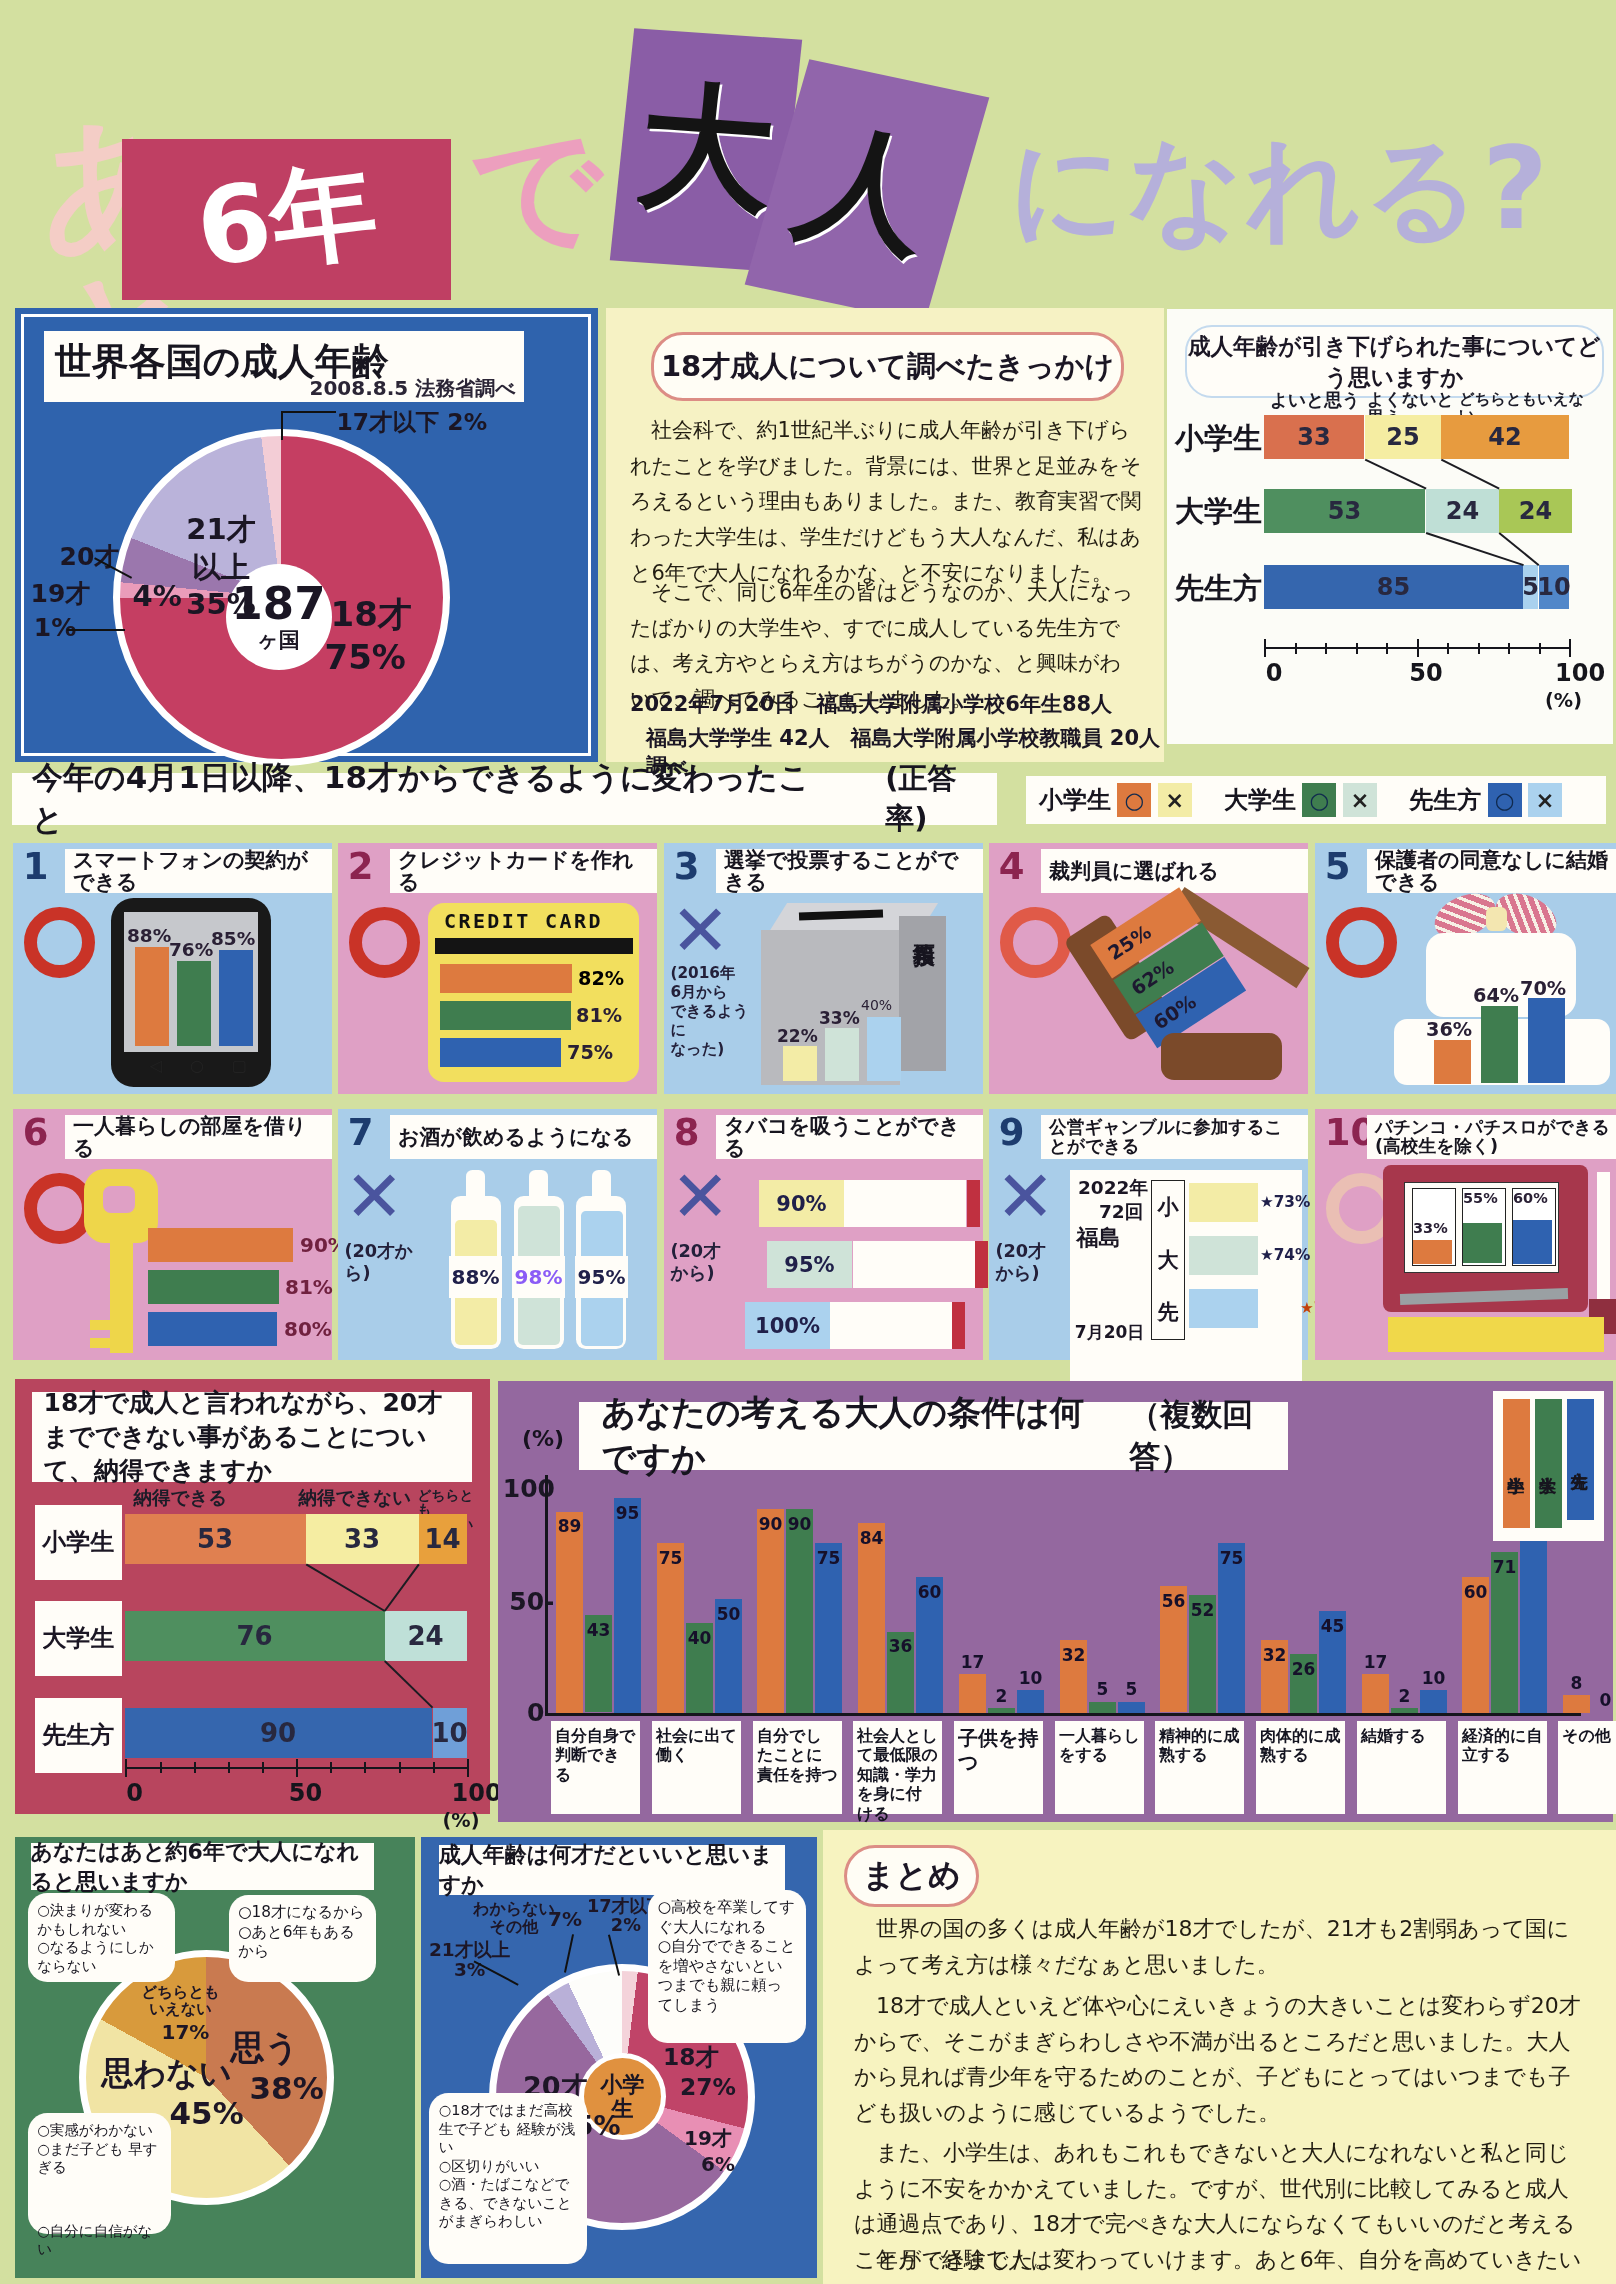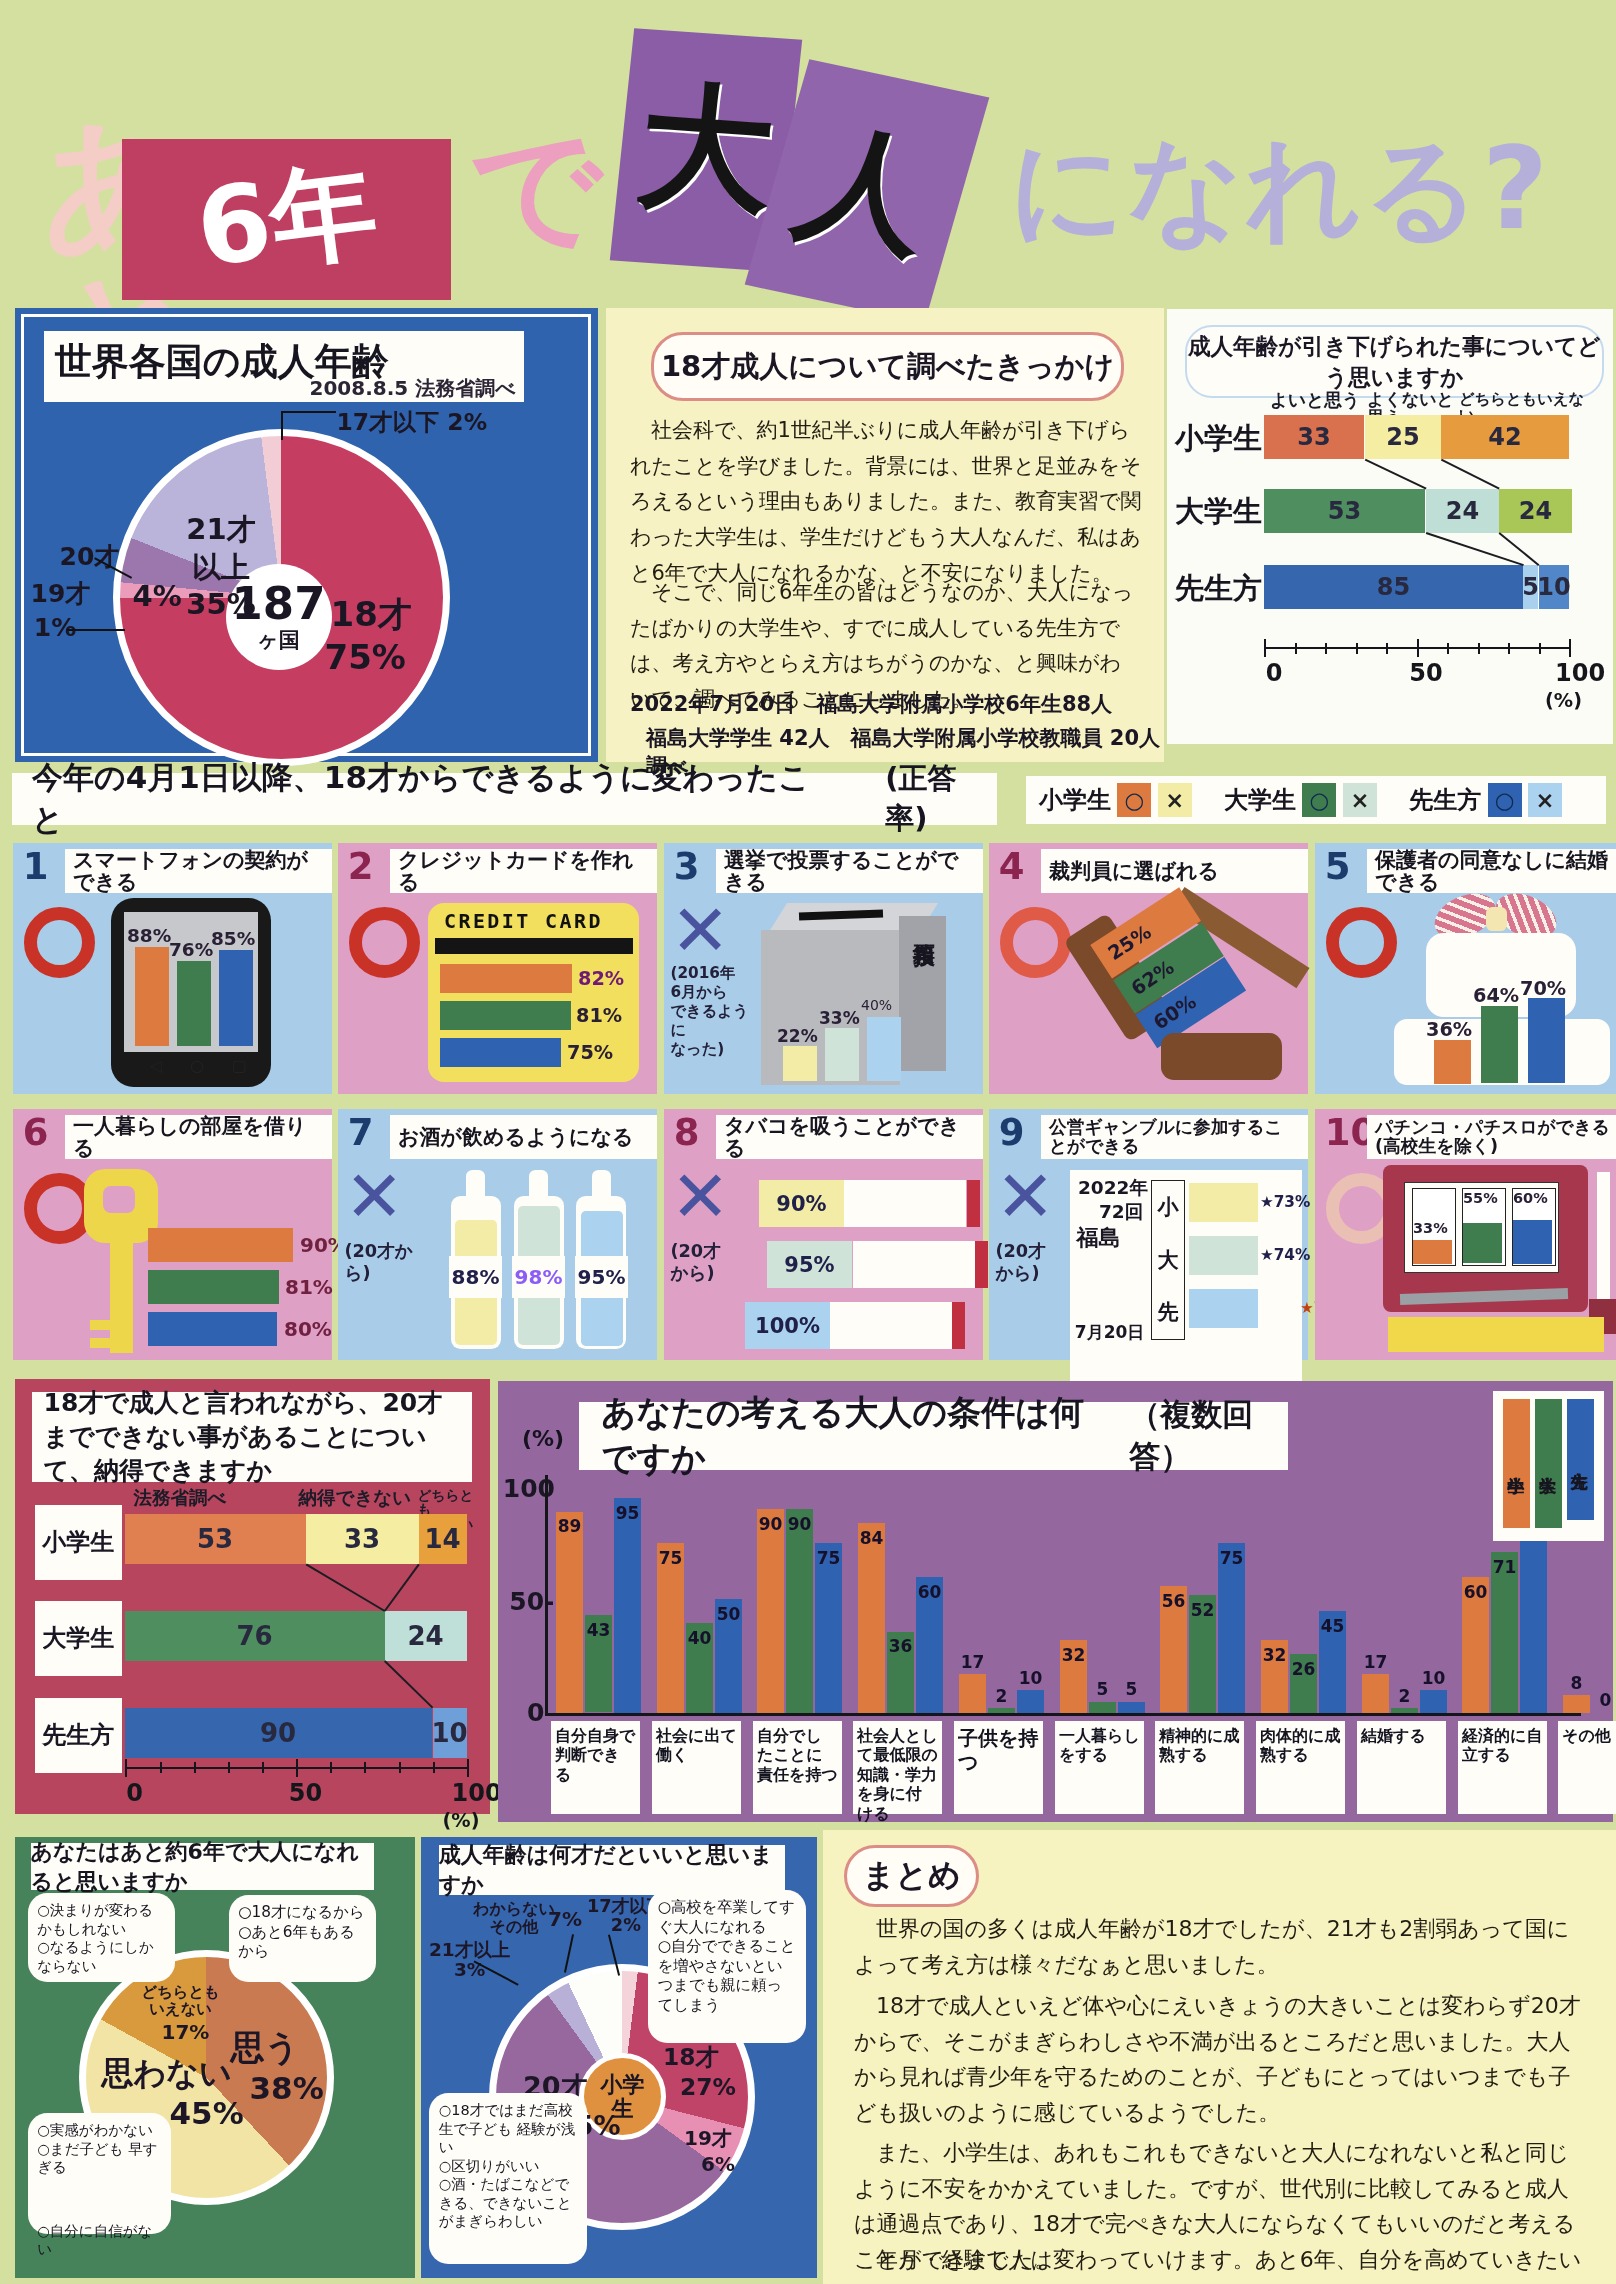--- a/index.html
+++ b/index.html
@@ -182,21 +182,21 @@
         <div style="left: 137px; top: 213px; font-size: 16px; color: rgb(34, 34, 34); letter-spacing: 11.3px; position: absolute;">◁ ○ ▢</div>
       </div>
       <div class="qp qp-pink" style="left: 338px; top: 843px; width: 319px; height: 251px; position: absolute;">
         <div class="qnum" style="left: 9.7px; top: 1.6px; font-size: 37px; color: rgb(140, 36, 80); position: absolute;">2</div>
         <div class="qtitle" style="left: 52px; top: 6.4px; width: 267px; height: 44px; font-size: 21px; position: absolute;">クレジットカードを作れる</div>
         <div class="qmark-o" style="left: 11.3px; top: 64px; width: 45px; height: 45px; border: 13.7px solid rgb(201, 51, 39); position: absolute;"></div>
         <div style="left: 90px; top: 60px; width: 211px; height: 179px; background: rgb(242, 223, 94); border-radius: 16px; position: absolute;"></div>
         <div style="left: 106px; top: 66px; font-size: 20px; font-weight: bold; letter-spacing: 2.4px; color: rgb(17, 17, 17); font-family: &quot;DejaVu Sans Mono&quot;, monospace; position: absolute;">CREDIT CARD</div>
         <div style="left: 97px; top: 95px; width: 198px; height: 16px; background: rgb(20, 20, 20); position: absolute;"></div>
         <div style="left: 102px; top: 121px; width: 132px; height: 29px; background: rgb(221, 122, 63); position: absolute;"></div>
-        <div style="left: 240px; top: 124px; font-size: 19.3px; color: #701a75; font-weight: bold; position: absolute;">82%</div>
+        <div style="left: 240px; top: 124px; font-size: 19.3px; color: #000000; font-weight: bold; position: absolute;">82%</div>
         <div style="left: 102px; top: 158px; width: 131px; height: 29px; background: rgb(63, 125, 79); position: absolute;"></div>
         <div style="left: 238px; top: 161px; font-size: 19.3px; color: rgb(42, 32, 53); font-weight: bold; position: absolute;">81%</div>
         <div style="left: 102px; top: 195px; width: 121px; height: 29px; background: rgb(47, 98, 176); position: absolute;"></div>
         <div style="left: 229px; top: 198px; font-size: 19.3px; color: rgb(42, 32, 53); font-weight: bold; position: absolute;">75%</div>
       </div>
       <div class="qp qp-blue" style="left: 664px; top: 843px; width: 319px; height: 251px; position: absolute;">
         <div class="qnum" style="left: 9.7px; top: 1.6px; font-size: 37px; color: rgb(29, 60, 110); position: absolute;">3</div>
         <div class="qtitle" style="left: 52px; top: 6.4px; width: 267px; height: 44px; font-size: 21px; position: absolute;">選挙で投票することができる</div>
         <div class="qmark-x" style="left: 6.4px; top: 52px; font-size: 71px; color: rgb(74, 84, 158); position: absolute;">✕</div>
         <div class="qnote" style="left: 6.4px; top: 121px; width: 89px; font-size: 15.3px; position: absolute;">(2016年
@@ -350,21 +350,21 @@
         <div style="left: 85px; top: 182px; width: 168px; height: 10.5px; background: rgb(154, 160, 163); transform: rotate(-2deg); position: absolute;"></div>
         <div style="left: 73px; top: 208px; width: 216px; height: 35px; background: rgb(240, 216, 74); position: absolute;"></div>
       </div>
     </div>
 
   <div class="panel pE" id="panelE">
     <div class="abs wbox" style="left:17.7px;top:13px;width:440px;height:90px;display:flex;align-items:center;">
       <span style="font-size:25px;font-weight:bold;line-height:1.35;padding:0 11.3px;">18才で成人と言われながら、20才までできない事があることについて、納得できますか</span>
     </div>
     <div id="chartE" class="abs" style="left:0;top:0;width:475px;height:435px;">
-        <div class="sh-header" style="left: 119px; top: 109px; font-size: 18.5px; width: 105px; position: absolute; white-space: pre-line;">法務省調べ</div>
+        <div class="sh-header" style="left: 119px; top: 109px; font-size: 18.5px; width: 105px; position: absolute; white-space: pre-line;">納得できる</div>
         <div class="sh-header" style="left: 284px; top: 109px; font-size: 18.5px; width: 113px; position: absolute; white-space: pre-line;">納得できない</div>
         <div class="sh-header" style="left: 403px; top: 109px; font-size: 13.7px; width: 69px; position: absolute; white-space: pre-line;">どちらとも
 いえない</div>
         <div class="sh-labelbox" style="left: 20px; top: 126px; width: 81px; height: 69px; font-size: 24px; position: absolute; flex-wrap: wrap; padding: 3.2px;">小学生</div>
         <div class="sh-seg" style="left: 110px; top: 135px; width: 181px; height: 50px; background: rgb(224, 128, 80); font-size: 26px; position: absolute;">53</div>
         <div class="sh-seg" style="left: 291px; top: 135px; width: 113px; height: 50px; background: rgb(245, 237, 162); font-size: 26px; position: absolute;">33</div>
         <div class="sh-seg" style="left: 404px; top: 135px; width: 48px; height: 50px; background: rgb(232, 160, 60); font-size: 26px; position: absolute;">14</div>
         <div class="sh-labelbox" style="left: 20px; top: 222px; width: 81px; height: 69px; font-size: 24px; position: absolute; flex-wrap: wrap; padding: 3.2px;">大学生</div>
         <div class="sh-seg" style="left: 110px; top: 232px; width: 260px; height: 50px; background: rgb(79, 143, 95); font-size: 26px; position: absolute;">76</div>
         <div class="sh-seg" style="left: 370px; top: 232px; width: 82px; height: 50px; background: rgb(191, 224, 216); font-size: 26px; position: absolute;">24</div>

